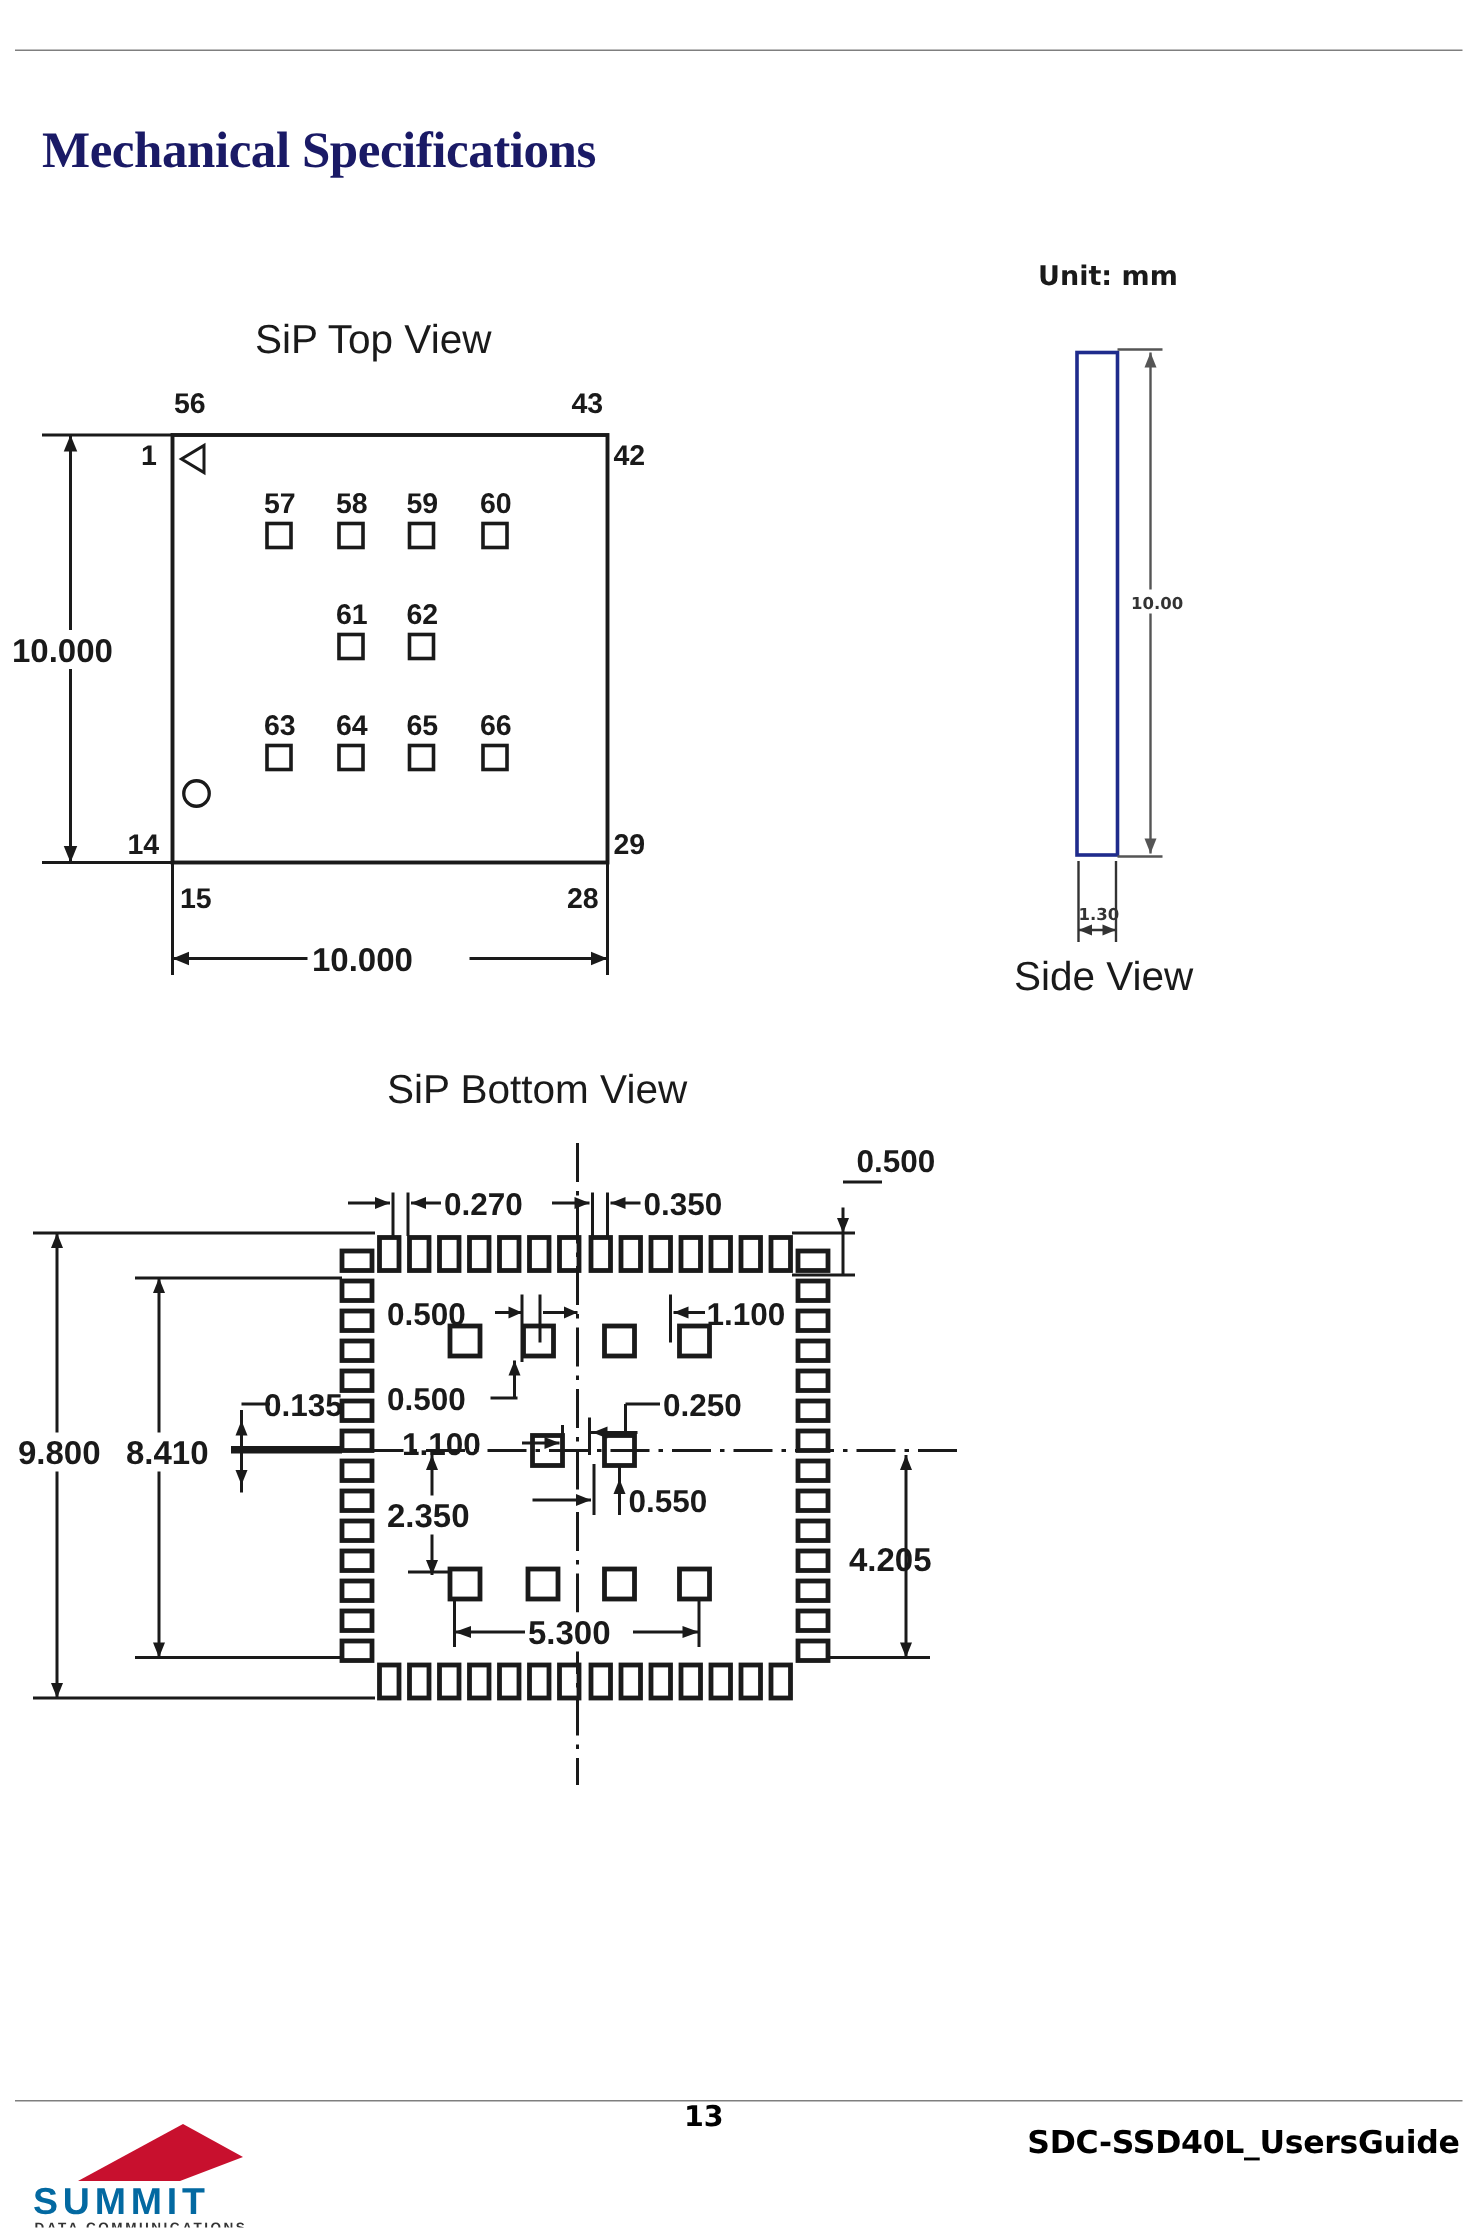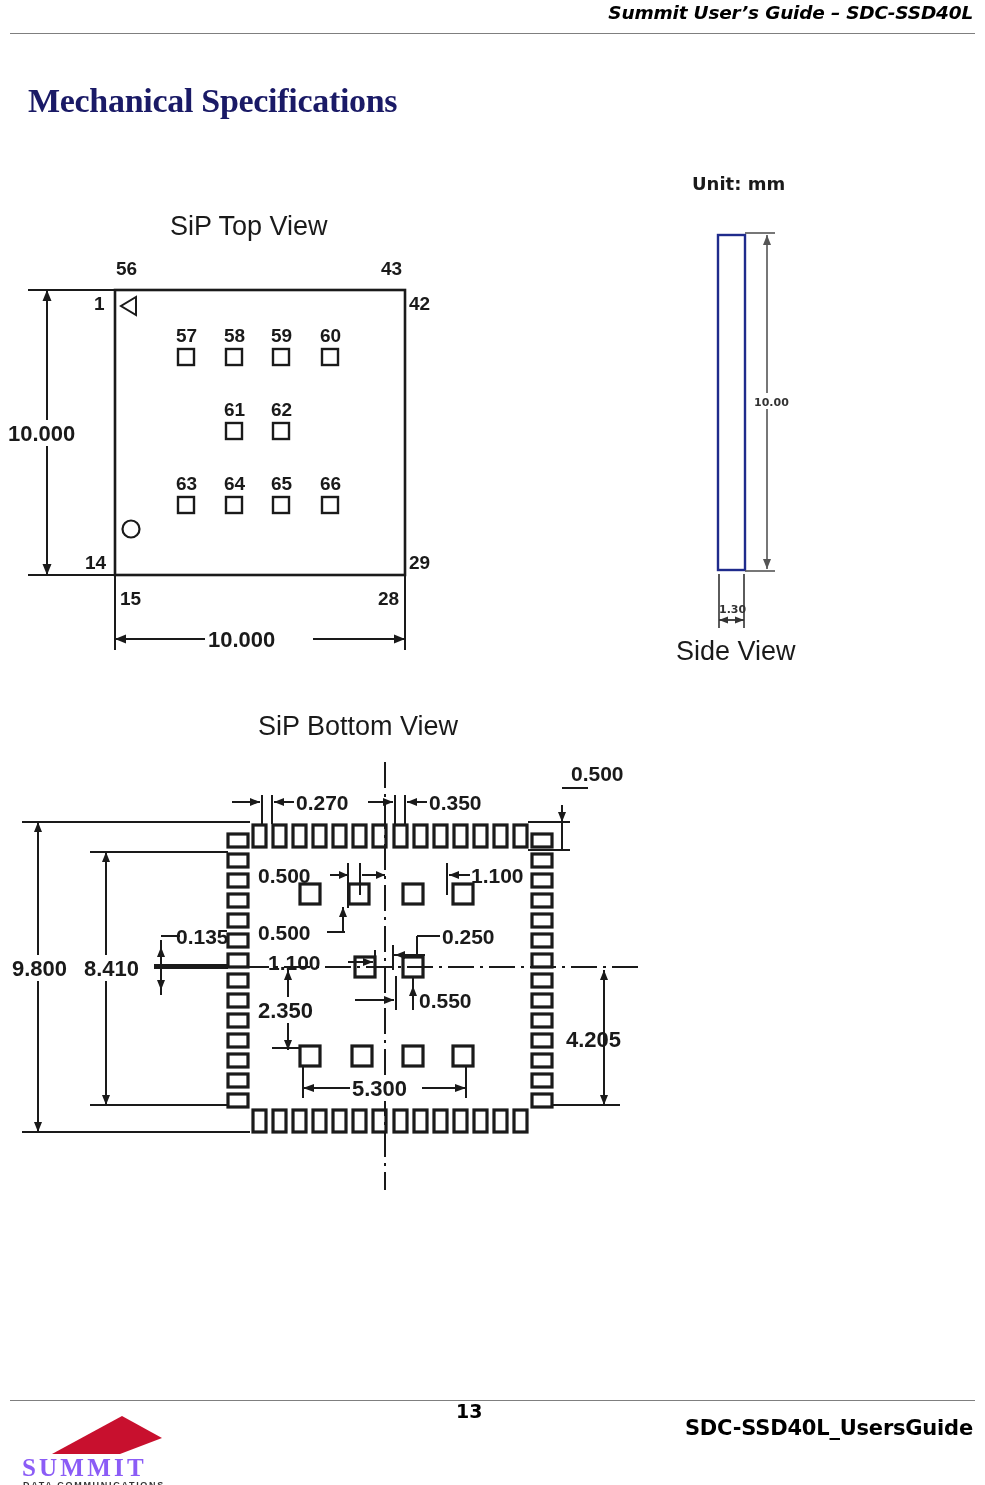--- a/index.html
+++ b/index.html
@@ -85,25 +85,25 @@
     position: absolute;
     left: 22px;
     top: 34px;
     width: 165px;
     height: 66px;
   }
   #logo-mark { position: absolute; left: 28px; top: 0; }
   #logo-wordmark {
     position: absolute;
     left: 0; top: 40px;
-    font-family: Liberation Serif, serif;
+    font-family: Liberation Sans, sans-serif;
     font-weight: bold;
     font-size: 25px;
     letter-spacing: 3.2px;
-    color: #8b5cf6;
+    color: #0369a1;
     white-space: nowrap;
   }
   #logo-tagline {
     position: absolute;
     left: 1px; top: 66px;
     font-family: "Liberation Sans", sans-serif;
     font-weight: bold;
     font-size: 9px;
     letter-spacing: 1.7px;
     color: #333333;
@@ -148,21 +148,20 @@
   .pinnum { font-family: "Liberation Sans", sans-serif; font-weight: bold; font-size: 19px; fill: #1a1a1a; }
   .unitlbl { font-family: "DejaVu Sans", sans-serif; font-weight: bold; font-size: 18px; fill: #1a1a1a; }
   .sidedim { font-family: "DejaVu Sans", sans-serif; font-weight: bold; font-size: 11px; fill: #333333; }
   .ln { stroke: #1a1a1a; fill: none; }
   .pad { fill: none; stroke: #1a1a1a; stroke-width: 3.2; }
 </style>
 </head>
 <body>
 
 <div id="page-header">
-  <div id="header-title">Summit User’s Guide – SDC-SSD40L</div>
   <div id="header-rule"></div>
 </div>
 
 <div id="section-heading">Mechanical Specifications</div>
 
 <div id="figure-area">
 <svg width="985" height="1080" viewBox="0 0 985 1080" xmlns="http://www.w3.org/2000/svg">
 
   <g>
     <text class="viewtitle" x="170" y="85">SiP Top View</text>

